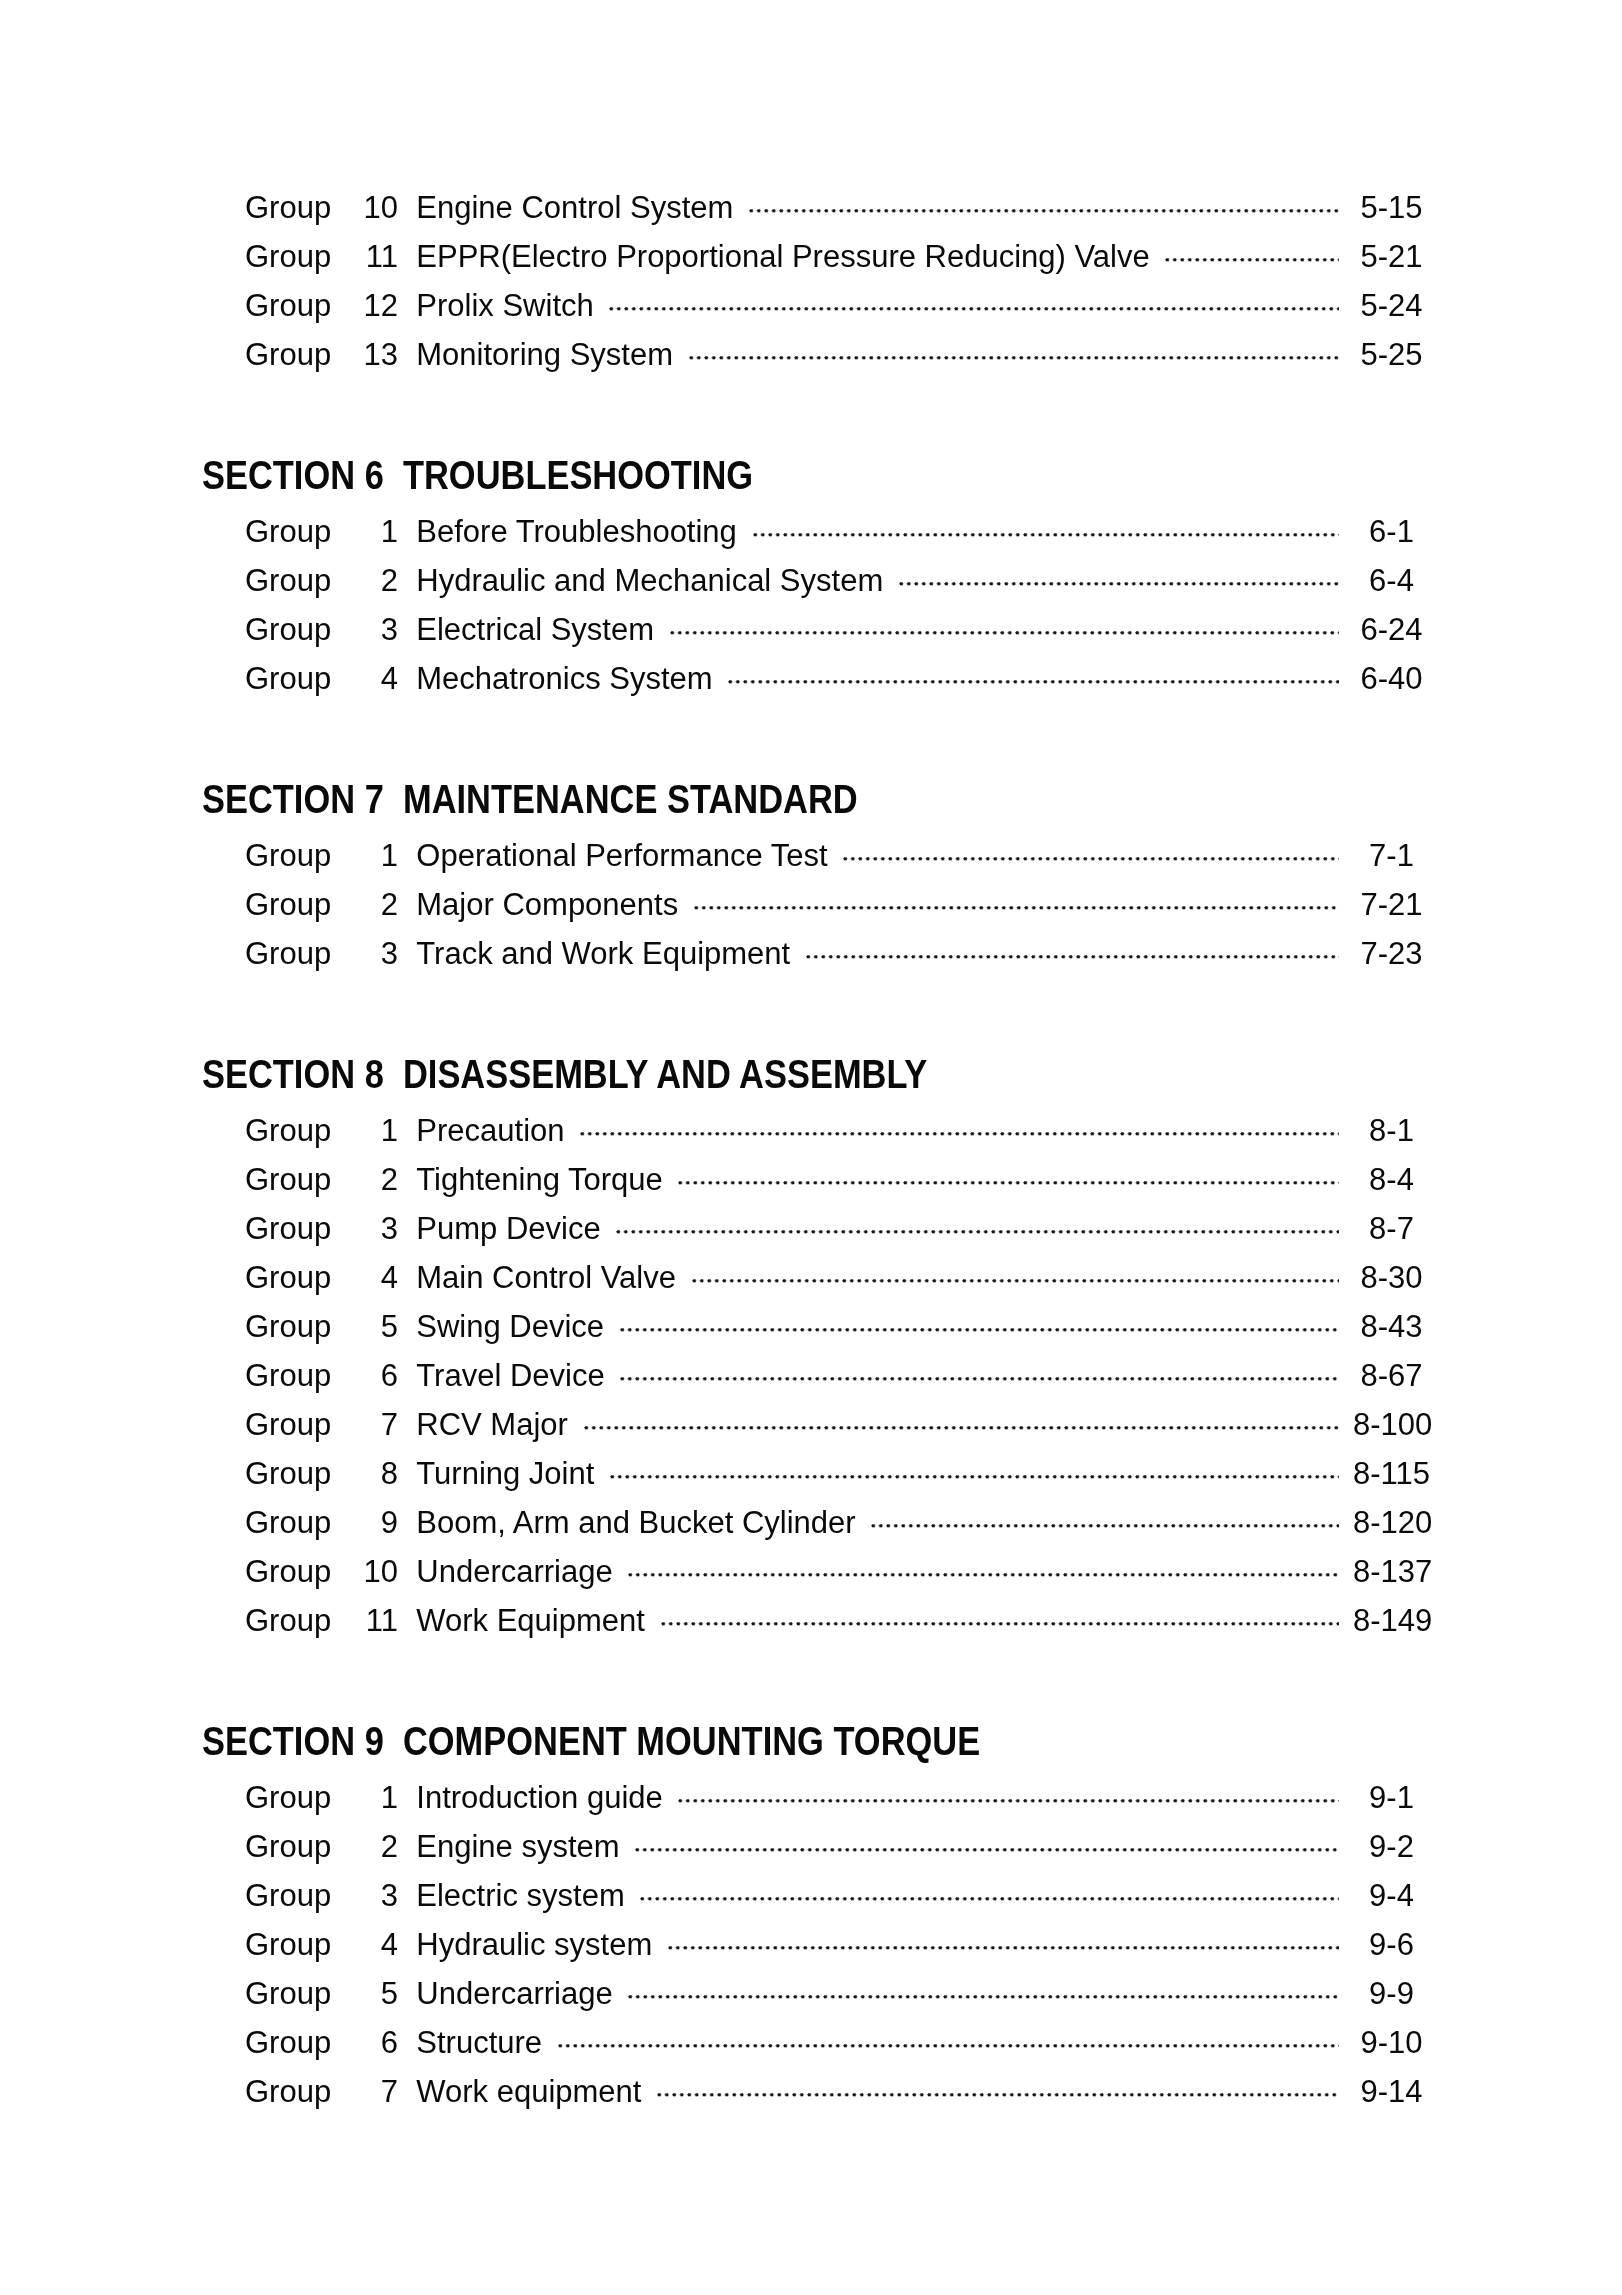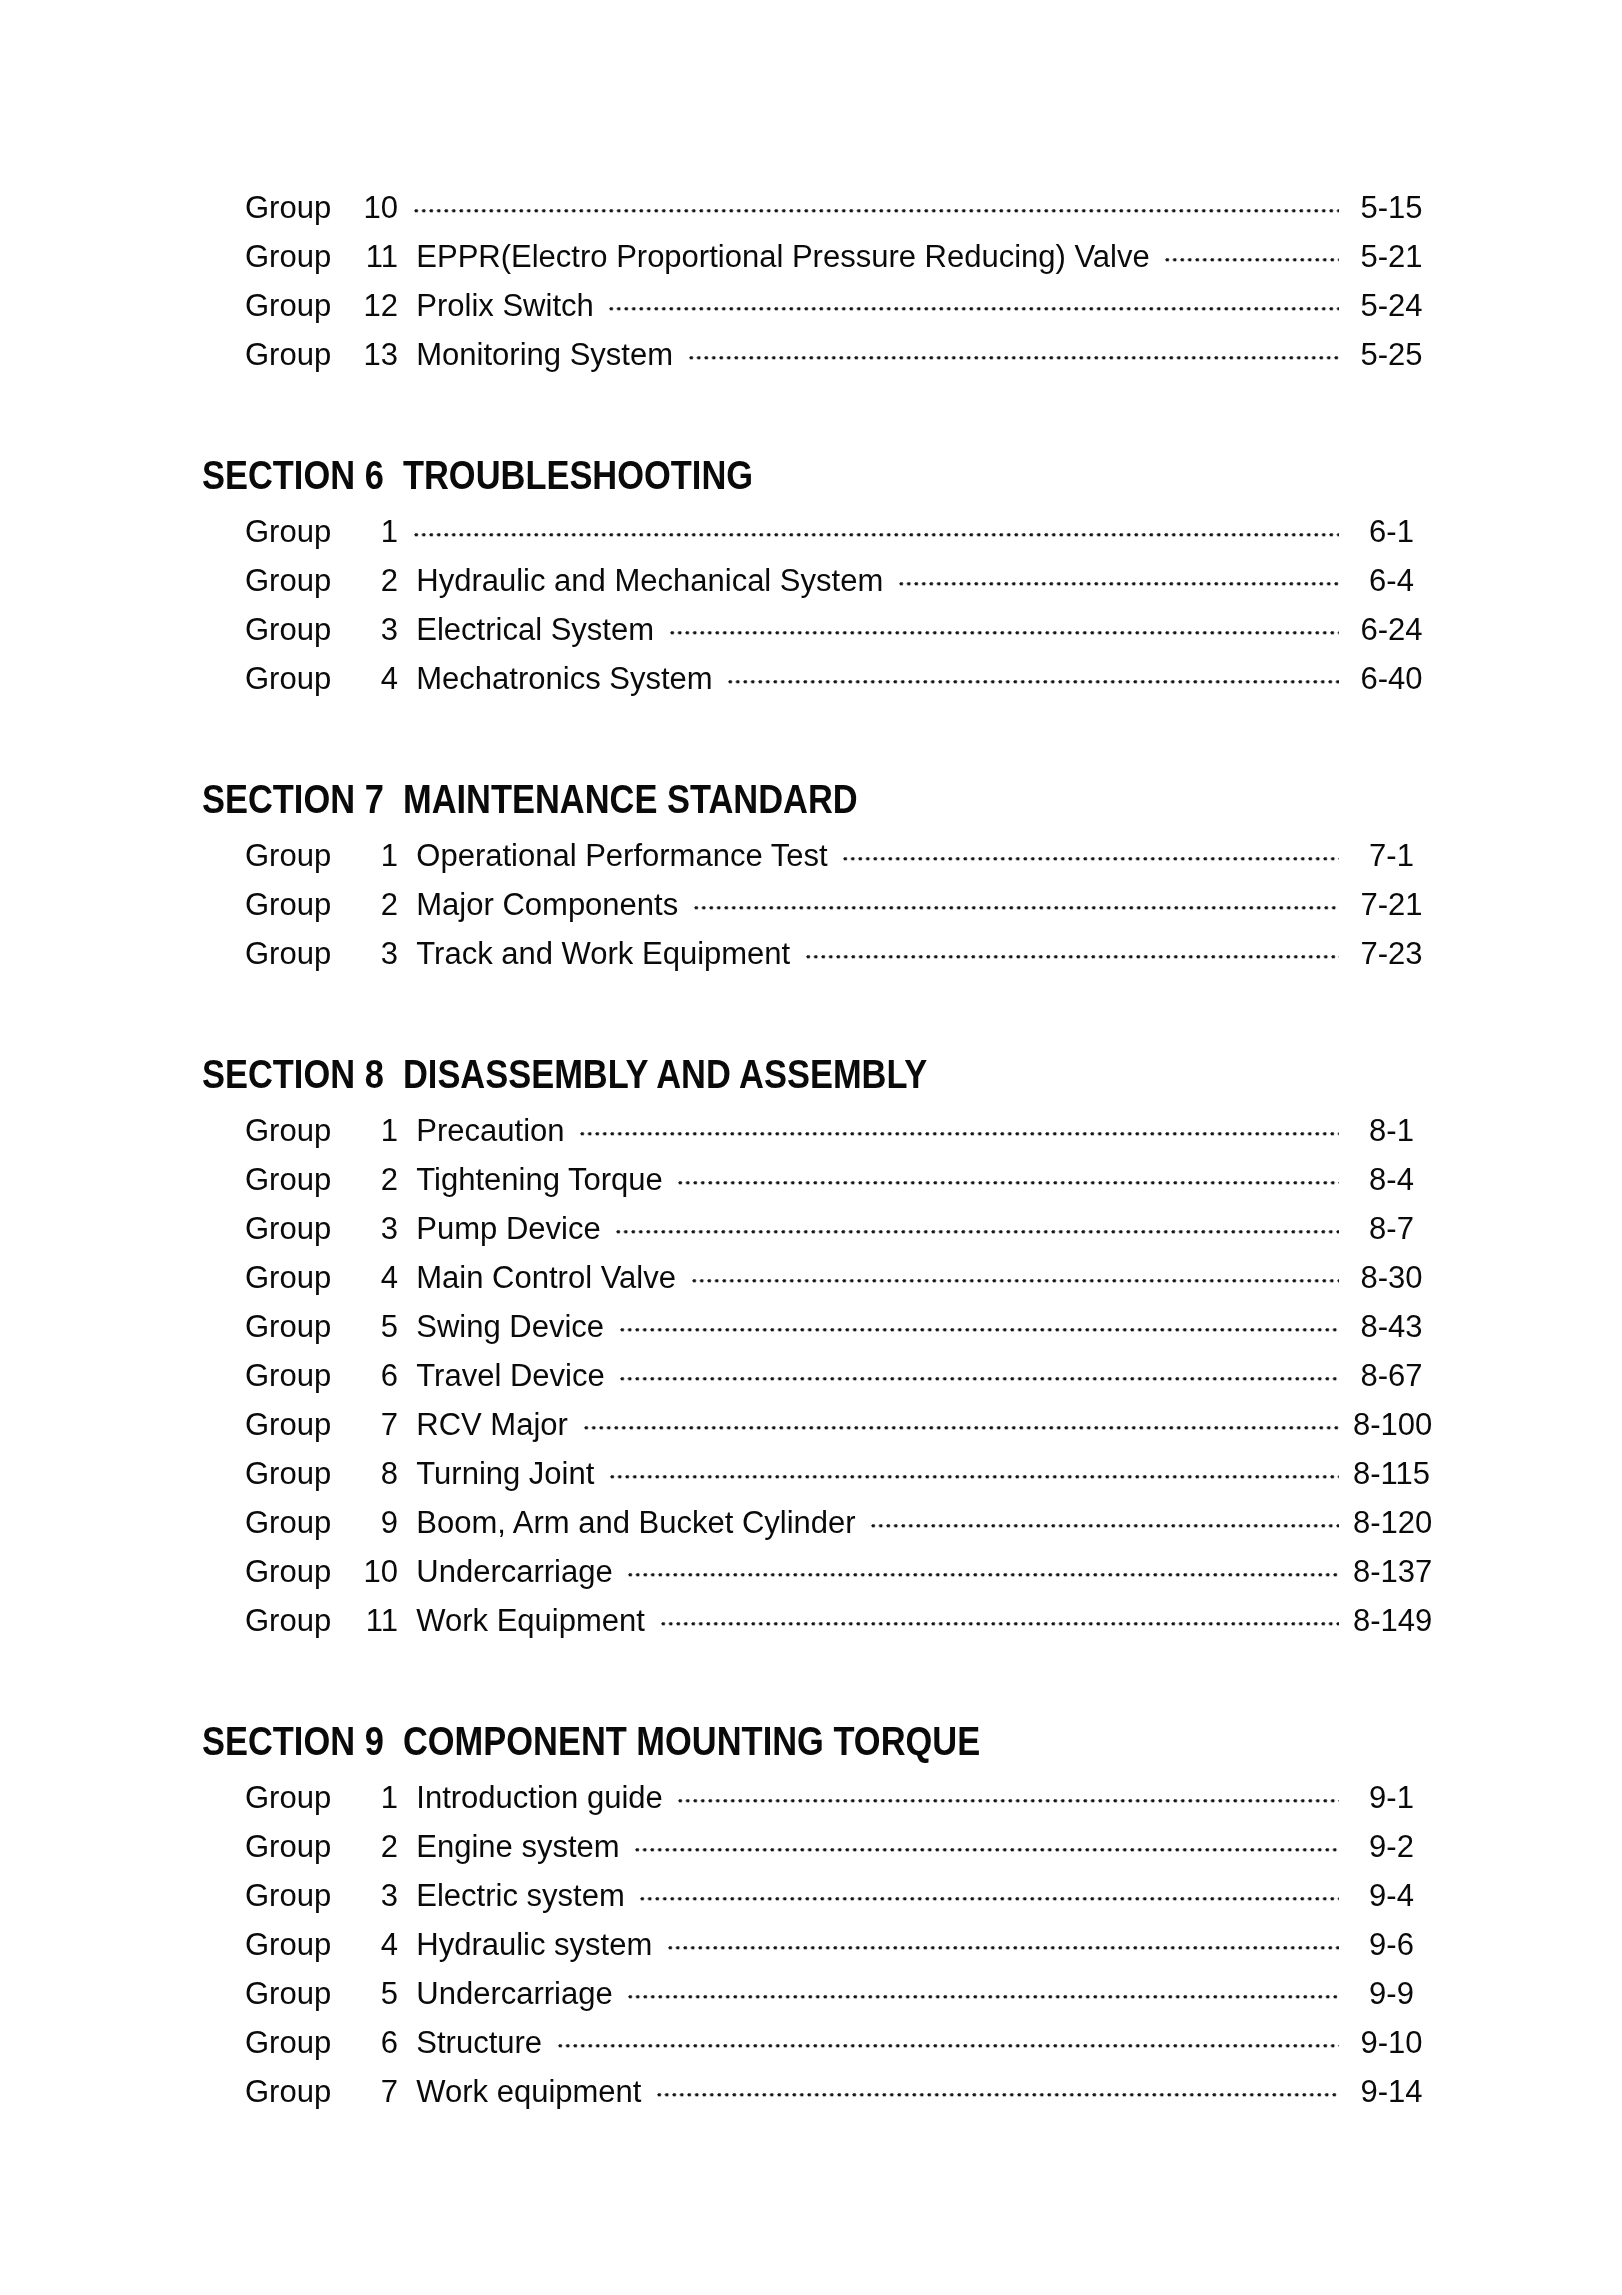--- a/index.html
+++ b/index.html
@@ -65,20 +65,21 @@
 </style>
 </head>
 <body>
 
 <div class="page">
   <main class="content" id="toc-root">
       <div class="rows">
         <div class="toc-row">
     <span class="g-word">Group</span>
     <span class="g-num">10</span>
+    <span class="g-title">Engine Control System</span>
     <span class="leader"></span>
     <span class="g-page">5-15</span>
   </div>
         <div class="toc-row">
     <span class="g-word">Group</span>
     <span class="g-num">11</span>
     <span class="g-title">EPPR(Electro Proportional Pressure Reducing) Valve</span>
     <span class="leader"></span>
     <span class="g-page">5-21</span>
   </div>
@@ -96,20 +97,21 @@
     <span class="leader"></span>
     <span class="g-page">5-25</span>
   </div>
       </div>
       <section class="toc-section">
     <h2 class="section-heading">SECTION 6  TROUBLESHOOTING</h2>
     <div class="rows">
           <div class="toc-row">
     <span class="g-word">Group</span>
     <span class="g-num">1</span>
+    <span class="g-title">Before Troubleshooting</span>
     <span class="leader"></span>
     <span class="g-page">6-1</span>
   </div>
           <div class="toc-row">
     <span class="g-word">Group</span>
     <span class="g-num">2</span>
     <span class="g-title">Hydraulic and Mechanical System</span>
     <span class="leader"></span>
     <span class="g-page">6-4</span>
   </div>

